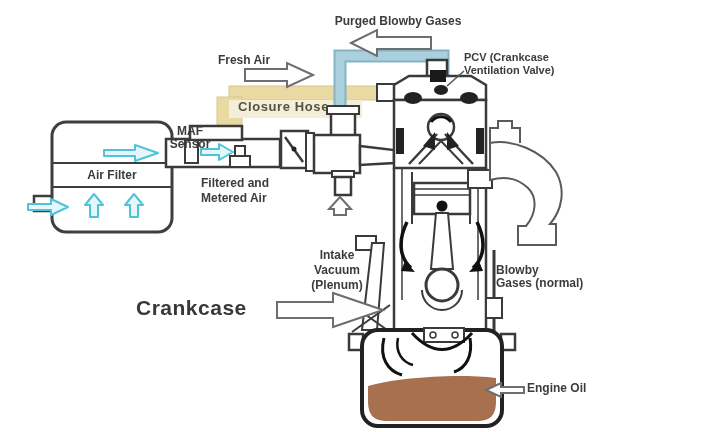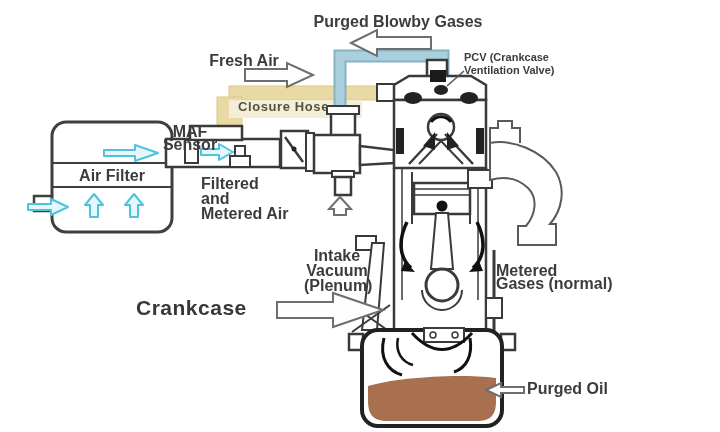--- a/index.html
+++ b/index.html
@@ -1,19 +1,19 @@
 <!DOCTYPE html>
 <html><head>
 <meta charset="utf-8">
 <style>
   html,body{margin:0;padding:0;background:#fff;}
   #stage{position:relative;width:720px;height:432px;background:#ffffff;
          font-family:"Liberation Sans",sans-serif;overflow:hidden;}
   #diagram-svg{position:absolute;left:0;top:0;}
-  .label{position:absolute;font-weight:bold;font-size:16px;color:#3c3c3c;line-height:13px;}
+  .label{position:absolute;font-weight:bold;font-size:12px;color:#3c3c3c;line-height:13px;}
   .center{text-align:center;}
   .lbl-purged{left:310px;top:15px;width:176px;}
   .lbl-fresh{left:202px;top:54px;width:84px;}
   .lbl-pcv{left:456px;top:51px;font-size:11px;line-height:13px;}
   .lbl-pcv span{display:block;padding-left:8px;}
   .lbl-maf{left:162px;top:91px;width:56px;margin-top:34px;}
   .lbl-closure{left:238px;top:100px;font-size:13px;letter-spacing:.6px;color:#55523e;}
   .lbl-airfilter{left:62px;top:169px;width:100px;}
   .lbl-filtered{left:201px;top:176px;width:88px;line-height:15px;}
   .lbl-intake{left:304px;top:216px;width:66px;line-height:15px;margin-top:32px;}
@@ -189,19 +189,19 @@
 
 <div class="label center lbl-airfilter">Air Filter</div>
 
 <div class="label lbl-filtered">Filtered and Metered Air</div>
 
 <div class="label center lbl-intake">Intake Vacuum (Plenum)</div>
 
 <div class="label lbl-crankcase">Crankcase</div>
 
 <div class="label lbl-blowby">
-  <span>Metered</span>
+  <span>Blowby</span>
   <span>Gases (normal)</span>
 </div>
 
-<div class="label lbl-engineoil">Purged Oil</div>
+<div class="label lbl-engineoil">Engine Oil</div>
 
 </div>
 
 </body></html>

